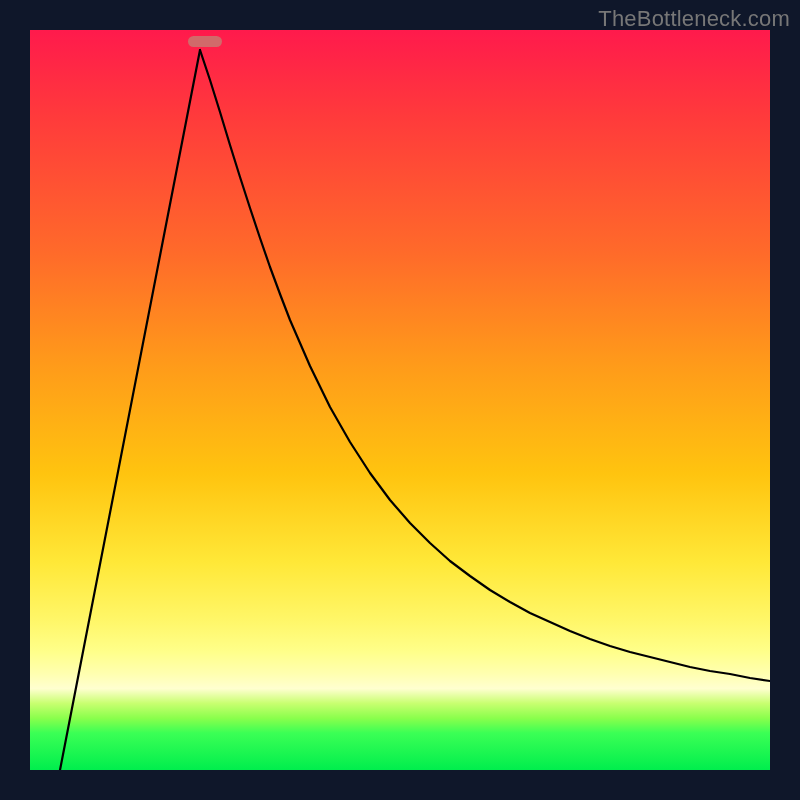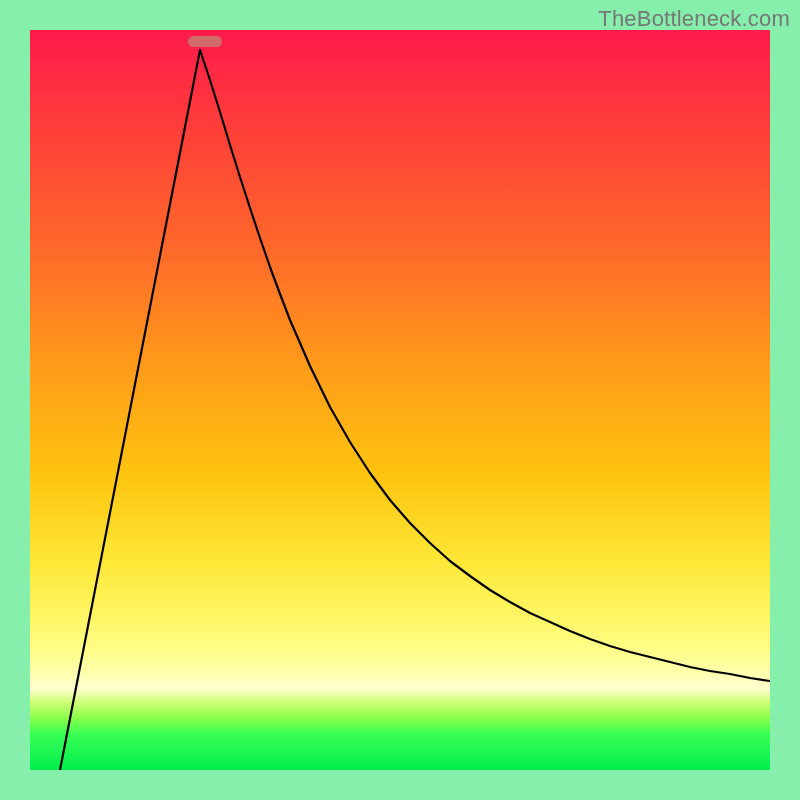--- a/index.html
+++ b/index.html
@@ -8,21 +8,21 @@
     width: 800px;
     height: 800px;
     overflow: hidden;
     background: #000;
     font-family: Arial, Helvetica, sans-serif;
   }
   .frame {
     position: relative;
     width: 800px;
     height: 800px;
-    background: #86efac;
+    background: #0f172a;
   }
   .plot {
     position: absolute;
     left: 30px;
     top: 30px;
     width: 740px;
     height: 740px;
     background: linear-gradient(
       to bottom,
       #ff1a4c 0%,

